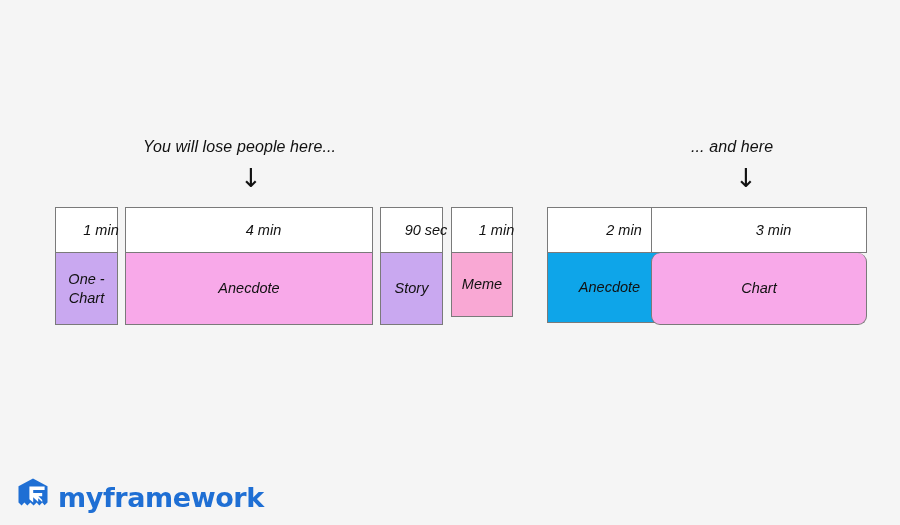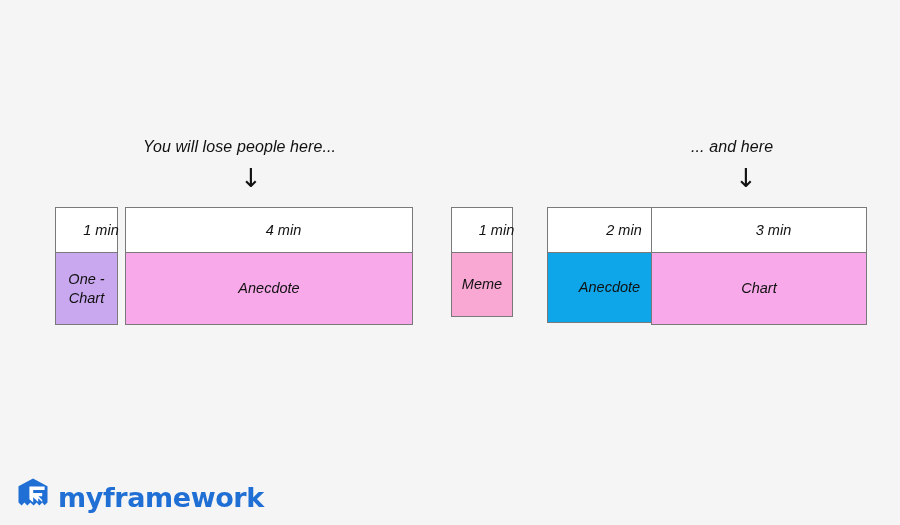--- a/index.html
+++ b/index.html
@@ -114,35 +114,39 @@
   <div>
     <div class="annotation" id="ann1-text" style="left: 691px; top: 138px;">... and here</div>
     <div class="arrow" id="ann1-arrow" style="left: 735px; top: 165px;">↓</div>
   </div>
 
   <div id="timeline">
       <div class="block" style="left: 0px; width: 63px;">
         <div class="time-cell">1 min</div>
         <div class="label-cell" style="background: rgb(201, 168, 240); border-color: rgb(122, 122, 122); height: 72px;">One - Chart</div>
       </div>
-      <div class="block" style="left: 70px; width: 288px;">
+      <div class="block" style="left: 70px; width: 248px;">
         <div class="time-cell">4 min</div>
         <div class="label-cell" style="background: rgb(248, 169, 233); border-color: rgb(122, 122, 122); height: 72px;">Anecdote</div>
+      </div>
+      <div class="block" style="left: 325px; width: 63px;">
+        <div class="time-cell">90 sec</div>
+        <div class="label-cell" style="background: rgb(201, 168, 240); border-color: rgb(122, 122, 122); height: 72px;">Story</div>
       </div>
       <div class="block" style="left: 396px; width: 62px;">
         <div class="time-cell">1 min</div>
         <div class="label-cell" style="background: #f9a8d4; border-color: rgb(122, 122, 122); height: 64px;">Meme</div>
       </div>
       <div class="block" style="left: 492px; width: 125px;">
         <div class="time-cell">2 min</div>
         <div class="label-cell" style="background: #0ea5e9; border-color: rgb(122, 122, 122); height: 70px;">Anecdote</div>
       </div>
       <div class="block" style="left: 596px; width: 216px;">
         <div class="time-cell">3 min</div>
-        <div class="label-cell" style="background: rgb(248, 169, 233); border-color: rgb(122, 122, 122); height: 72px;">Chart</div>
+        <div class="label-cell" style="background: rgb(248, 169, 233); border-color: rgb(122, 122, 122); height: 72px; border-radius: 9px;">Chart</div>
       </div>
     </div>
 
   <div id="logo">
     <span>
       <svg width="34" height="36" viewBox="0 0 34 36" aria-hidden="true">
         <path d="M17 1.6 L31.5 9.2 L31.5 25.4 L28.6 28.2 L26.2 25.6 L23.4 28.4
                  L20.6 25.6 L17.6 28.6 L14.4 25.6 L11.4 28.6 L8.4 25.6 L5.6 28.4
                  L2.5 25.4 L2.5 9.2 Z" fill="#1f6fd4"></path>
         <path d="M13.4 9.6 L28.6 9.6 L28.6 13.0 L17.2 13.0 L17.2 16.0 L26.2 16.0

